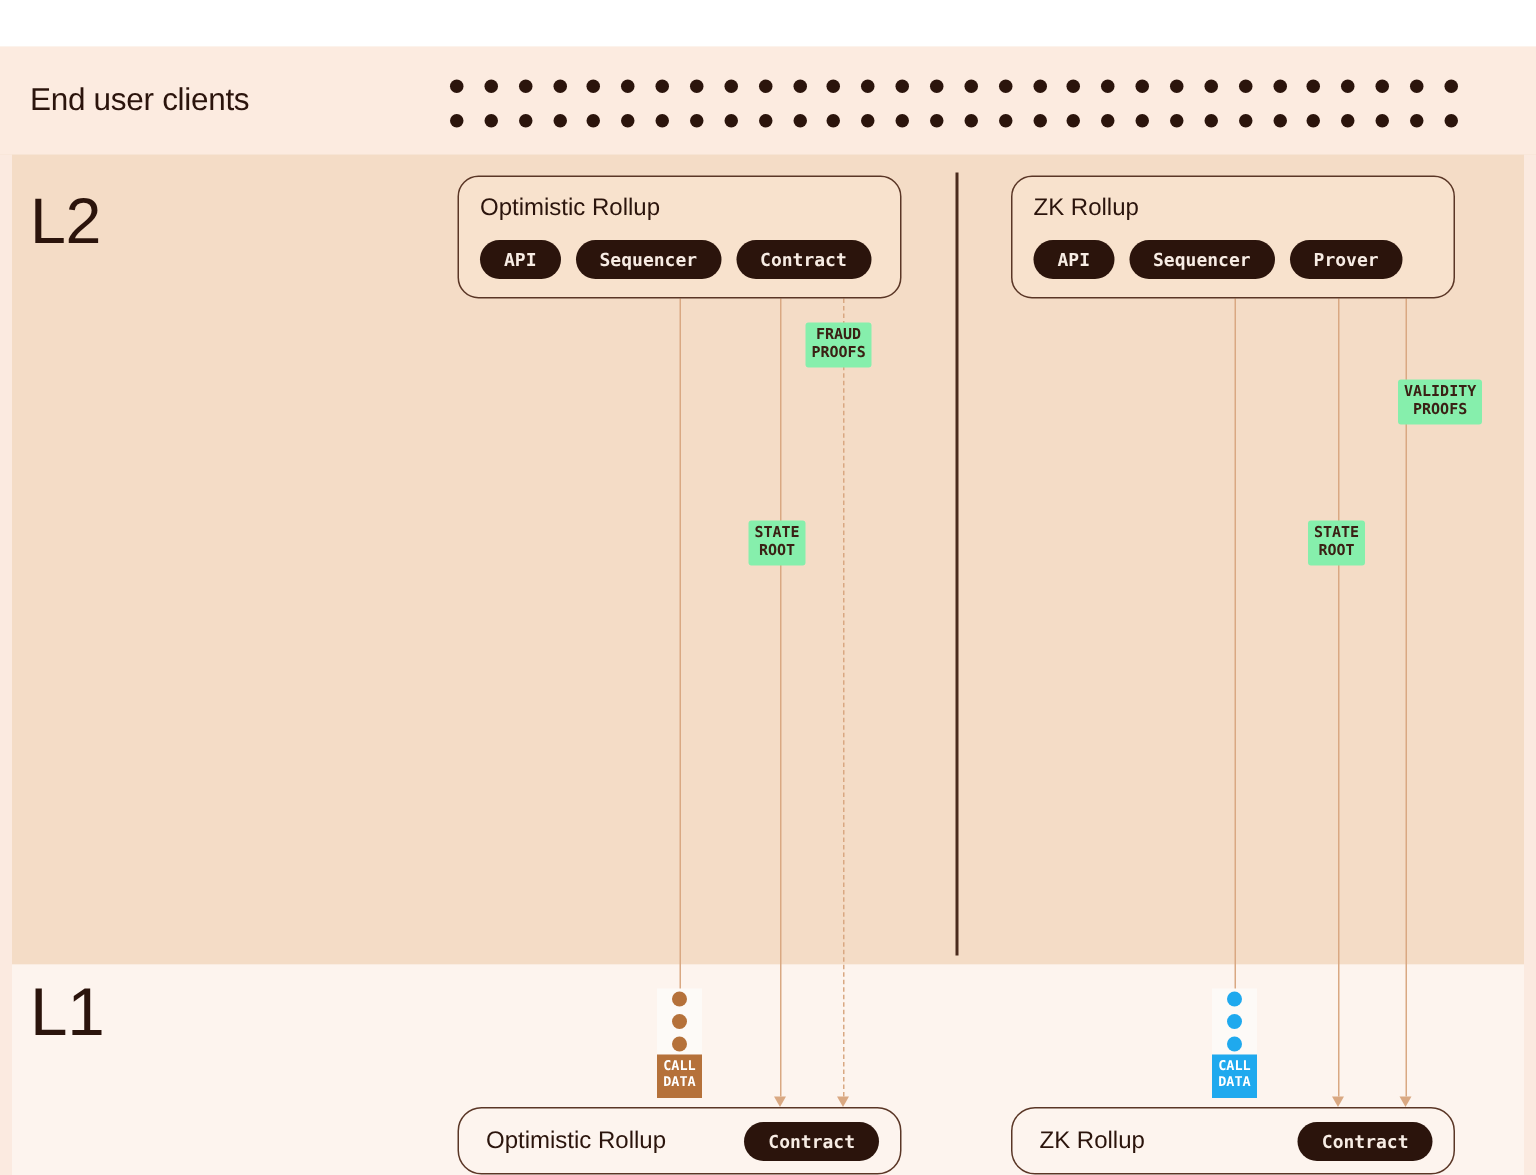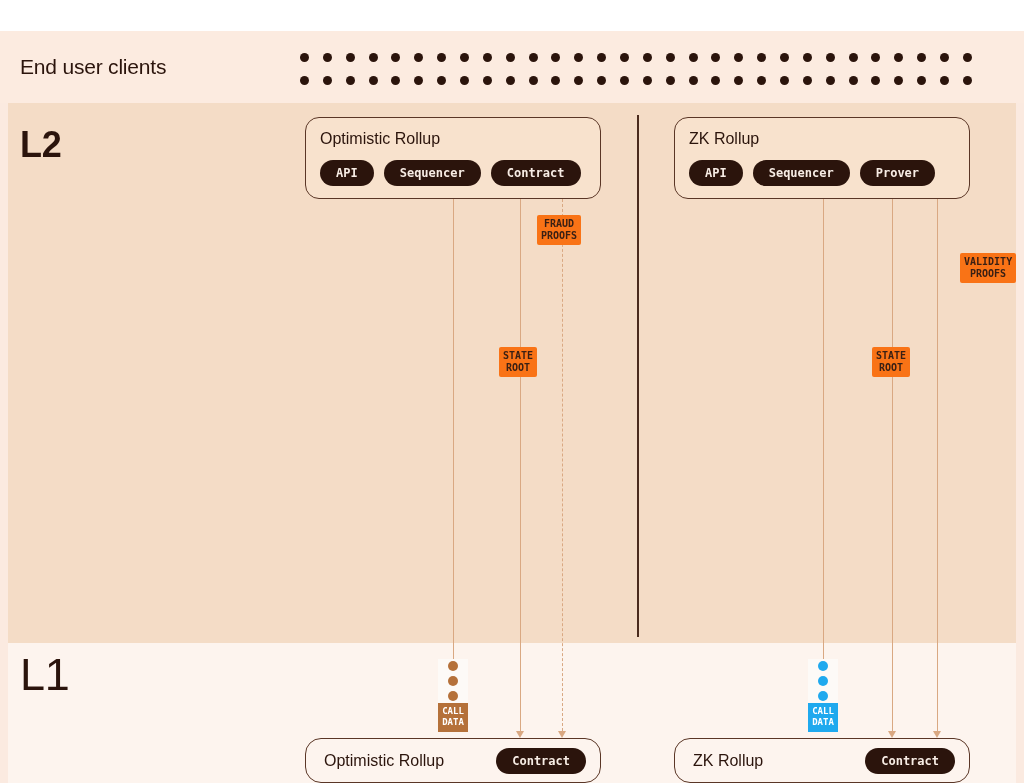--- a/index.html
+++ b/index.html
@@ -57,22 +57,22 @@
     letter-spacing: -0.2px;
   }
   #label-clients {
     left: 20px;
     top: 24px;
     font-size: 21px;
   }
   #label-l2 {
     left: 20px;
     top: 93px;
-    font-size: 36px;
-    font-weight: 700;
+    font-size: 43px;
+    font-weight: 400;
   }
   #label-l1 {
     left: 20px;
     top: 618px;
     font-size: 45px;
     font-weight: 400;
   }
 
   
   #client-dots {
@@ -121,21 +121,21 @@
     width: 0;
     height: 0;
     border-left: 4.5px solid transparent;
     border-right: 4.5px solid transparent;
     border-top: 7px solid #d9a882;
   }
 
   
   .line-label {
     position: absolute;
-    background: #f97316;
+    background: #86efac;
     color: #3a2014;
     font-family: "DejaVu Sans Mono", monospace;
     font-size: 10px;
     line-height: 12px;
     font-weight: 700;
     text-align: center;
     padding: 3px 4px;
     white-space: pre-line;
     border-radius: 2px;
   }
@@ -320,21 +320,21 @@
 PROOFS</div>
   <div class="line-label" style="left:499px; top:316px;">STATE
 ROOT</div>
 
   <div class="conn" style="left:823px; top:168px; height:462px;"></div>
   <div class="conn" style="left:892px; top:168px; height:532px;"></div>
   <div class="arrowhead" style="left:888px; top:700px;"></div>
   <div class="conn" style="left:937px; top:168px; height:532px;"></div>
   <div class="arrowhead" style="left:933px; top:700px;"></div>
 
-  <div class="line-label" style="left:960px; top:222px;">VALIDITY
+  <div class="line-label" style="left:932px; top:222px;">VALIDITY
 PROOFS</div>
   <div class="line-label" style="left:872px; top:316px;">STATE
 ROOT</div>
 
   <div class="rollup-card" style="left:305px; top:86px; width:296px; height:82px;">
     <div class="card-title">Optimistic Rollup</div>
     <div class="pill-row">
       <div class="pill">API</div>
       <div class="pill">Sequencer</div>
       <div class="pill">Contract</div>

